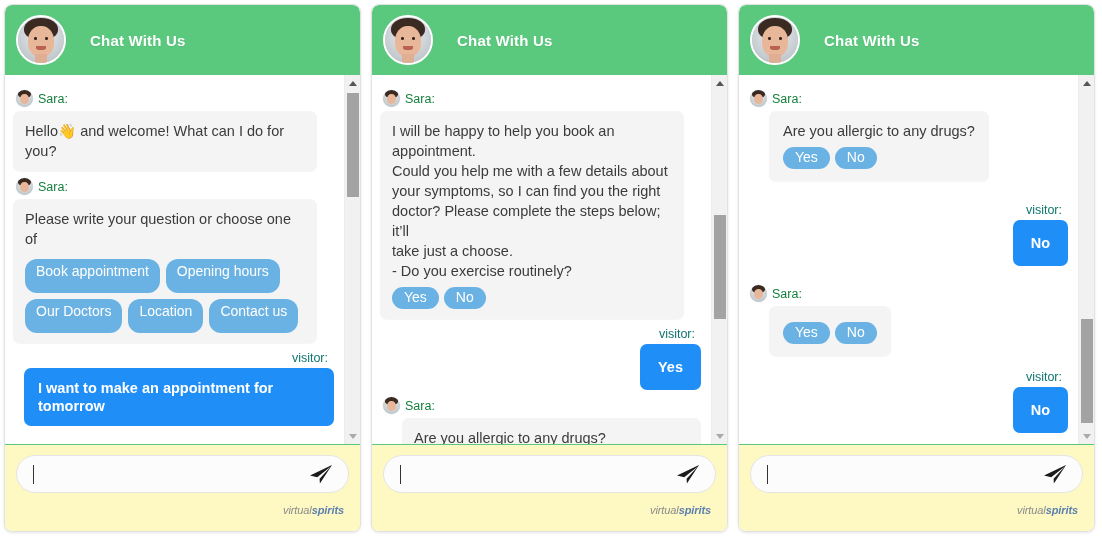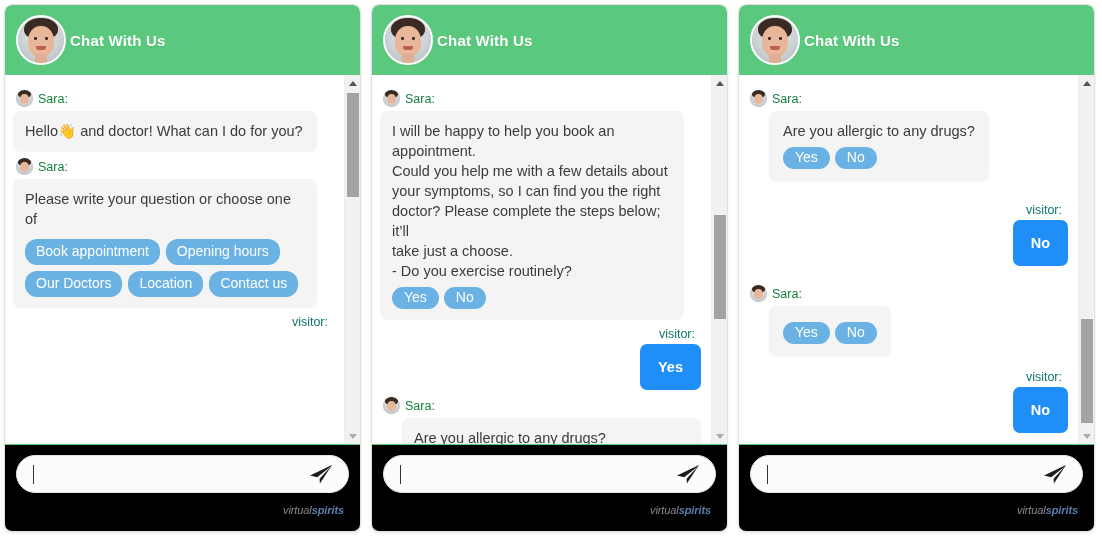--- a/index.html
+++ b/index.html
@@ -34,21 +34,21 @@
 
   
   .wheader {
     height: 70px;
     min-height: 70px;
     background: #5ac97e;
     border-radius: 7px 7px 0 0;
     display: flex;
     align-items: center;
     padding-left: 11px;
-    gap: 4px;
+    gap: 24px;
   }
   .avatar-lg {
     width: 50px; height: 50px;
     border-radius: 50%;
     border: 2px solid #ffffff;
     overflow: hidden;
     position: relative;
     background: #cfd4d6;
     flex: 0 0 auto;
   }
@@ -166,32 +166,32 @@
     line-height: 18px;
     max-width: 310px;
   }
 
   .chips { margin-top: 10px; display: flex; flex-wrap: wrap; gap: 6px; }
   .chips.tight { margin-top: 6px; gap: 5px; }
   .chip {
     background: #6ab2e3;
     color: #ffffff;
     border-radius: 12px;
-    padding: 4px 11px 5px;
+    padding: 4px 11px 13px;
     font-size: 14px;
     line-height: 17px;
     cursor: pointer;
     white-space: nowrap;
   }
   .chip.sm { padding: 2px 12px 3px; font-size: 14px; border-radius: 11px; }
 
   
   .wfooter {
     min-height: 86px;
-    background: #000000;
+    background: #fef9c3;
     padding: 10px 11px 0 11px;
     position: relative;
   }
   .inputbar {
     height: 38px;
     border: 1px solid #e4e4e4;
     border-radius: 19px;
     background: #fcfcfc;
     display: flex;
     align-items: center;
@@ -242,21 +242,21 @@
             <span class="avatar-sm">
               <span class="face">
                   <span class="bg" style="position:absolute;inset:0;background:radial-gradient(circle at 50% 38%,#e9eef0 0%,#c3cace 70%,#aeb6bb 100%)"></span>
                   <span style="position:absolute;left:14%;top:2%;width:72%;height:46%;background:#3a2a22;border-radius:50% 50% 45% 45%"></span>
                   <span style="position:absolute;left:24%;top:22%;width:52%;height:62%;background:#e8b79a;border-radius:48%"></span>
                 </span>
             </span>
             <span class="nm">Sara:</span>
           </div>
           <div class="bubble-bot">
-            <span class="ln">Hello👋 and doctor! What can I do for you?</span>
+            <span class="ln">Hello👋 and welcome! What can I do for you?</span>
           </div>
         </div>
 
         <div class="row">
           <div class="namerow">
             <span class="avatar-sm">
               <span class="face">
                   <span style="position:absolute;inset:0;background:radial-gradient(circle at 50% 38%,#e9eef0 0%,#c3cace 70%,#aeb6bb 100%)"></span>
                   <span style="position:absolute;left:14%;top:2%;width:72%;height:46%;background:#3a2a22;border-radius:50% 50% 45% 45%"></span>
                   <span style="position:absolute;left:24%;top:22%;width:52%;height:62%;background:#e8b79a;border-radius:48%"></span>
@@ -271,20 +271,23 @@
               <span class="chip">Opening hours</span>
               <span class="chip">Our Doctors</span>
               <span class="chip">Location</span>
               <span class="chip">Contact us</span>
             </div>
           </div>
         </div>
 
         <div class="row">
           <div class="visitor-label">visitor:</div>
+          <div class="visitor-wrap">
+            <div class="bubble-visitor">I want to make an appointment for tomorrow</div>
+          </div>
         </div>
 
       </div>
 
       <div class="sbar">
         <div class="sbtn up">
             <span class="arrow-up"></span>
           </div>
         <div class="sthumb" style="top:18px;height:104px;"></div>
         <div class="sbtn down">

